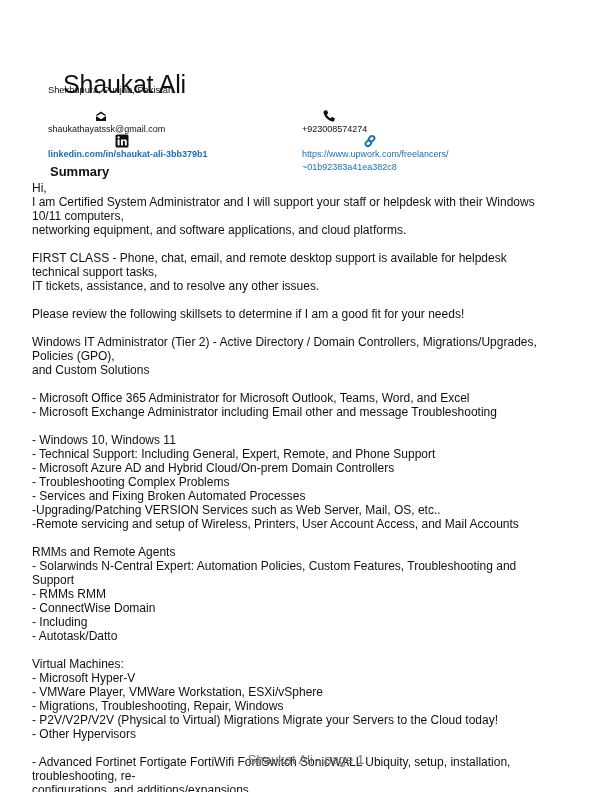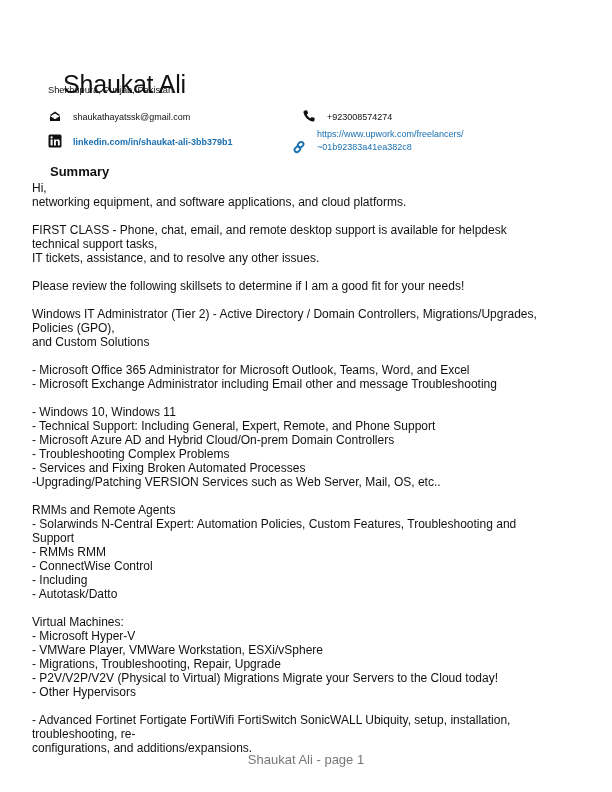--- a/index.html
+++ b/index.html
@@ -35,37 +35,38 @@
       position: absolute;
       left: 48px;
       top: 84px;
       font-size: 9.3px;
       line-height: 12px;
       color: #111;
     }
     .contact {
       position: absolute;
       display: flex;
-      align-items: flex-end;
+      align-items: center;
       font-size: 9px;
       line-height: 12px;
+      flex-direction: column;
     }
     .contact .icon {
       width: 14px;
       height: 14px;
       display: inline-block;
       margin-right: 11px;
       flex: 0 0 14px;
     }
     .contact .text { color: #111; }
     .contact .link { color: #1a6fb0; text-decoration: none; }
     .c-email { left: 48px; top: 109px; }
     .c-linkedin { left: 48px; top: 134px; font-weight: bold; }
     .c-phone { left: 302px; top: 109px; }
-    .c-web { left: 292px; top: 128px; }
+    .c-web { left: 302px; top: 128px; }
     .c-web .icon { margin-top: 6px; }
     .c-web .link { display: block; line-height: 13px; }
 
     .section-title {
       position: absolute;
       left: 48px;
       top: 162px;
       font-size: 13px;
       font-weight: bold;
       line-height: 16px;
@@ -150,51 +151,53 @@
       <a class="link">https://www.upwork.com/freelancers/</a>
       <a class="link">~01b92383a41ea382c8</a>
     </div>
   </div>
 
   <h2 class="section-title">Summary</h2>
 
   <div class="body-text" id="summary-body">
 
   <p>Hi,</p>
+      <p>I am Certified System Administrator and I will support your staff or helpdesk with their Windows 10/11 computers,</p>
       <p>networking equipment, and software applications, and cloud platforms.</p>
       <p class="gap"></p>
       <p>FIRST CLASS - Phone, chat, email, and remote desktop support is available for helpdesk technical support tasks,</p>
       <p>IT tickets, assistance, and to resolve any other issues.</p>
       <p class="gap"></p>
       <p>Please review the following skillsets to determine if I am a good fit for your needs!</p>
       <p class="gap"></p>
       <p>Windows IT Administrator (Tier 2) - Active Directory / Domain Controllers, Migrations/Upgrades, Policies (GPO),</p>
       <p>and Custom Solutions</p>
       <p class="gap"></p>
       <p>- Microsoft Office 365 Administrator for Microsoft Outlook, Teams, Word, and Excel</p>
       <p>- Microsoft Exchange Administrator including Email other and message Troubleshooting</p>
       <p class="gap"></p>
       <p>- Windows 10, Windows 11</p>
       <p>- Technical Support: Including General, Expert, Remote, and Phone Support</p>
       <p>- Microsoft Azure AD and Hybrid Cloud/On-prem Domain Controllers</p>
       <p>- Troubleshooting Complex Problems</p>
       <p>- Services and Fixing Broken Automated Processes</p>
       <p>-Upgrading/Patching VERSION Services such as Web Server, Mail, OS, etc..</p>
+      <p>-Remote servicing and setup of Wireless, Printers, User Account Access, and Mail Accounts</p>
       <p class="gap"></p>
       <p>RMMs and Remote Agents</p>
       <p>- Solarwinds N-Central Expert: Automation Policies, Custom Features, Troubleshooting and Support</p>
       <p>- RMMs RMM</p>
-      <p>- ConnectWise Control</p>
+      <p>- ConnectWise Domain</p>
       <p>- Including</p>
       <p>- Autotask/Datto</p>
       <p class="gap"></p>
       <p>Virtual Machines:</p>
       <p>- Microsoft Hyper-V</p>
       <p>- VMWare Player, VMWare Workstation, ESXi/vSphere</p>
-      <p>- Migrations, Troubleshooting, Repair, Upgrade</p>
+      <p>- Migrations, Troubleshooting, Repair, Windows</p>
       <p>- P2V/V2P/V2V (Physical to Virtual) Migrations Migrate your Servers to the Cloud today!</p>
       <p>- Other Hypervisors</p>
       <p class="gap"></p>
       <p>- Advanced Fortinet Fortigate FortiWifi FortiSwitch SonicWALL Ubiquity, setup, installation, troubleshooting, re-</p>
       <p>configurations, and additions/expansions.</p>
     </div>
 
   <div class="footer">Shaukat Ali - page 1</div>
 </div>
 

